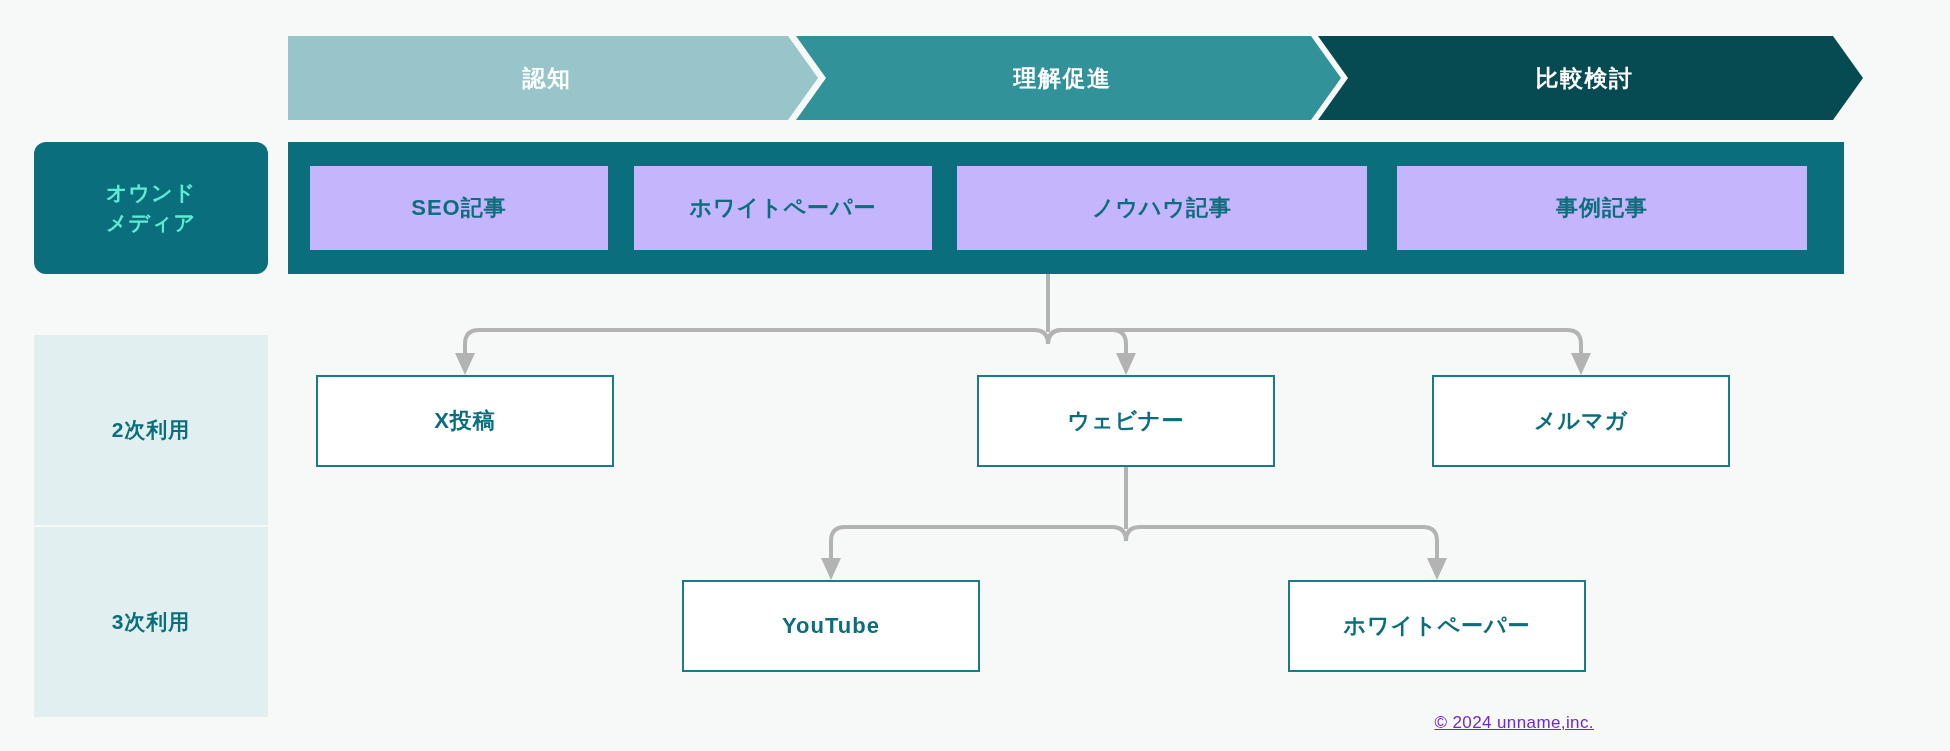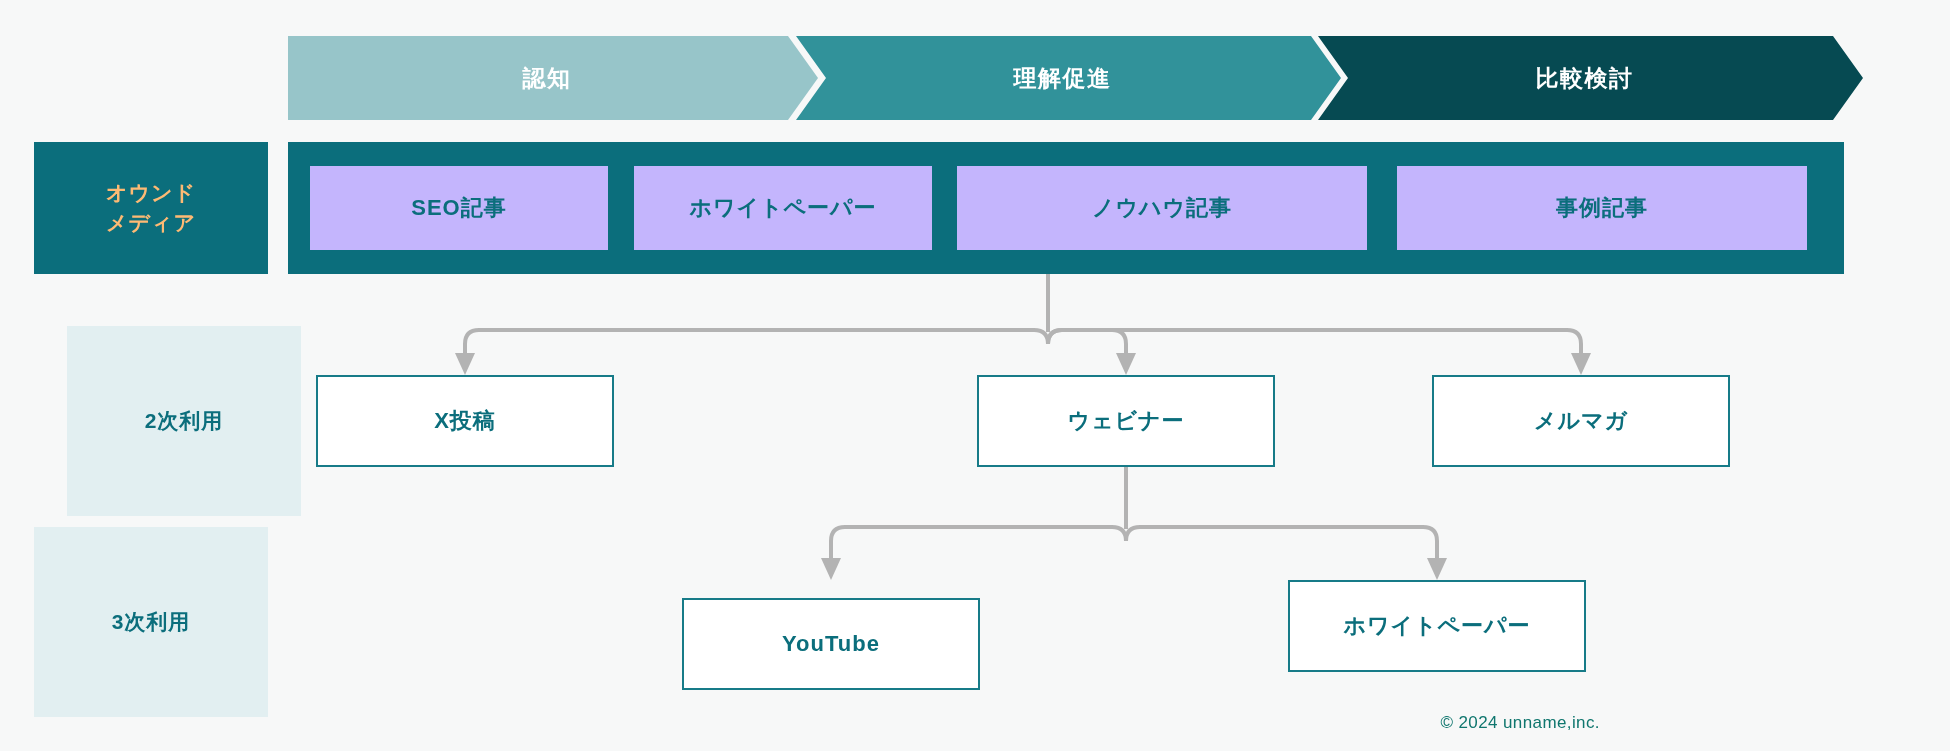--- a/index.html
+++ b/index.html
@@ -57,21 +57,22 @@
     justify-content: center;
     text-align: center;
     font-size: 21px;
     font-weight: bold;
     line-height: 1.45;
     letter-spacing: 1px;
     box-sizing: border-box;
   }
   .row-label.solid {
     background: #0b6e7c;
-    color: #fdba74;
+    color: #5eead4;
+    border-radius: 12px;
   }
   .row-label.pale {
     background: #e2eff1;
     color: #0b6e7c;
   }
 
   
   .owned-band {
     position: absolute;
     left: 288px;
@@ -125,26 +126,27 @@
     stroke-linecap: butt;
     stroke-linejoin: round;
   }
   #connectors polygon.head {
     fill: #b3b3b3;
   }
 
   
   .footer-copy {
     position: absolute;
-    right: 28px;
+    right: 34px;
     bottom: 18px;
     font-size: 17px;
-    color: #0f766e;
+    color: #6d28d9;
     letter-spacing: 0.4px;
     white-space: nowrap;
+    text-decoration: underline;
   }
 </style>
 </head>
 <body>
 
 <div id="canvas">
 
   <div class="stage-band">
     <svg width="1575" height="84" viewBox="0 0 1575 84" style="position:absolute;left:0;top:0;">
       <polygon id="stage-shape-0" points="0,0 500,0 530,42 500,84 0,84" fill="#97c5c9"></polygon>
@@ -158,21 +160,21 @@
       <span class="stage-label">理解促進</span>
     </div>
     <div class="stage" id="stage-2" style="left: 1030px; width: 545px;">
       <span class="stage-label">比較検討</span>
     </div>
   </div>
 
   <div class="row-label solid" id="row-label-0" style="left: 34px; width: 234px; top: 142px; height: 132px;">
     <span>オウンド<br>メディア</span>
   </div>
-  <div class="row-label pale" id="row-label-1" style="left: 34px; width: 234px; top: 326px; height: 190px; margin-left: 33px;">
+  <div class="row-label pale" id="row-label-1" style="left: 34px; width: 234px; top: 335px; height: 190px;">
     <span>2次利用</span>
   </div>
   <div class="row-label pale" id="row-label-2" style="left: 34px; width: 234px; top: 527px; height: 190px;">
     <span>3次利用</span>
   </div>
 
   <div class="owned-band">
     <div class="owned-card" id="owned-card-0" style="left: 22px; width: 298px;">
       <span>SEO記事</span>
     </div>
@@ -207,21 +209,21 @@
   <div class="node" id="node-s-0" style="left: 316px; top: 375px; width: 298px; height: 92px; align-items: center;">
     <span>X投稿</span>
   </div>
   <div class="node" id="node-s-1" style="left: 977px; top: 375px; width: 298px; height: 92px;">
     <span>ウェビナー</span>
   </div>
   <div class="node" id="node-s-2" style="left: 1432px; top: 375px; width: 298px; height: 92px;">
     <span>メルマガ</span>
   </div>
 
-  <div class="node" id="node-t-0" style="left: 682px; top: 580px; width: 298px; height: 92px; margin-top: 18px;">
+  <div class="node" id="node-t-0" style="left: 682px; top: 580px; width: 298px; height: 92px;">
     <span>YouTube</span>
   </div>
   <div class="node" id="node-t-1" style="left: 1288px; top: 580px; width: 298px; height: 92px;">
     <span>ホワイトペーパー</span>
   </div>
 
   <div class="footer-copy">© 2024 unname,inc.</div>
 
 </div>
 

